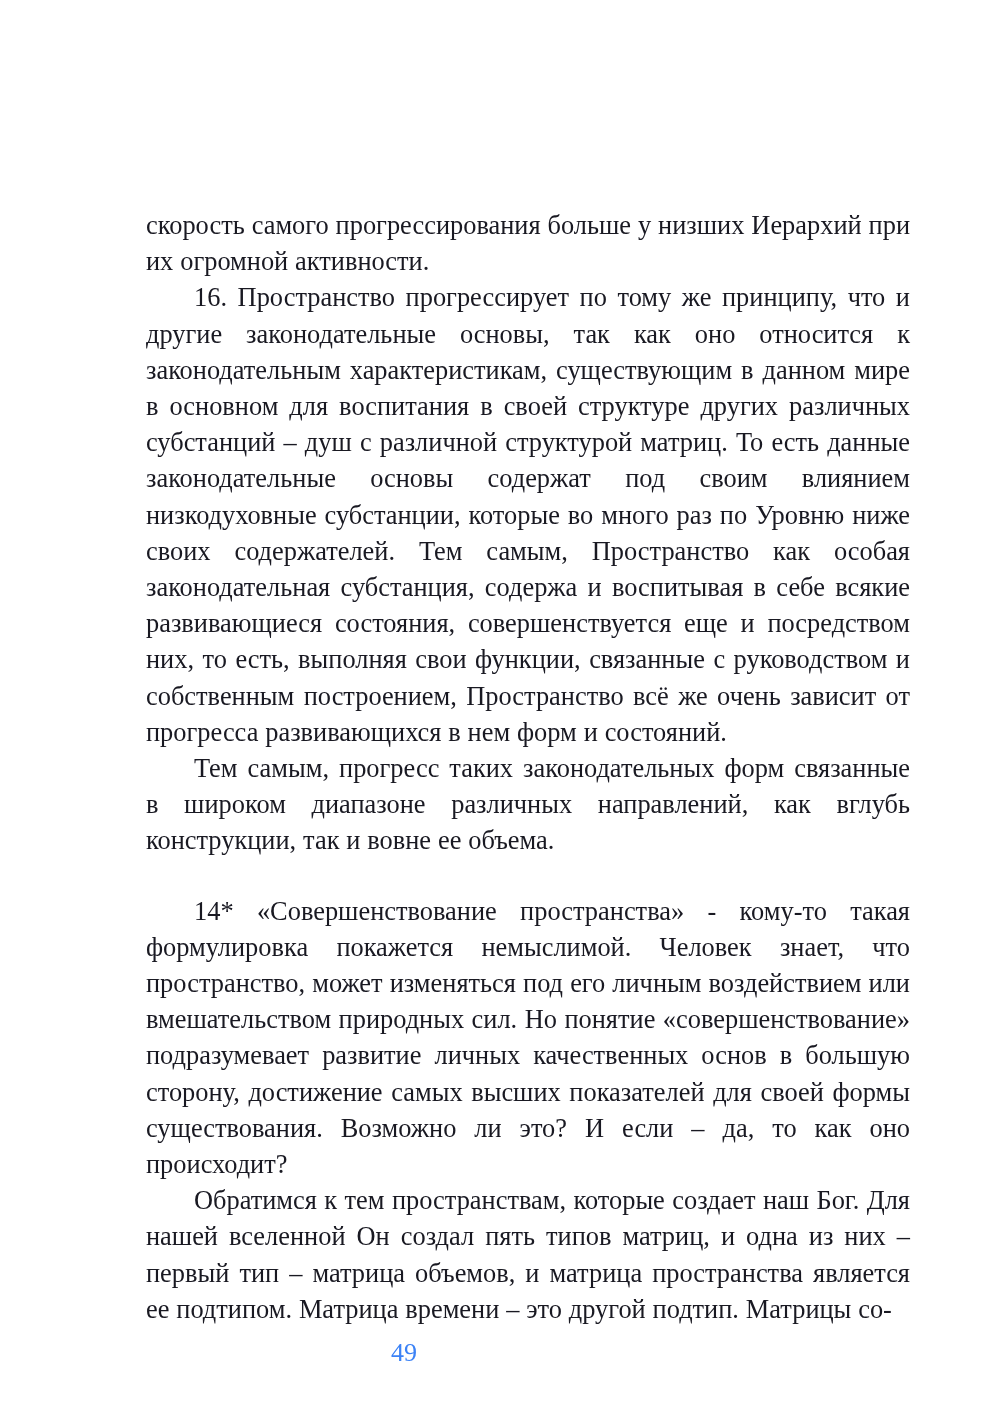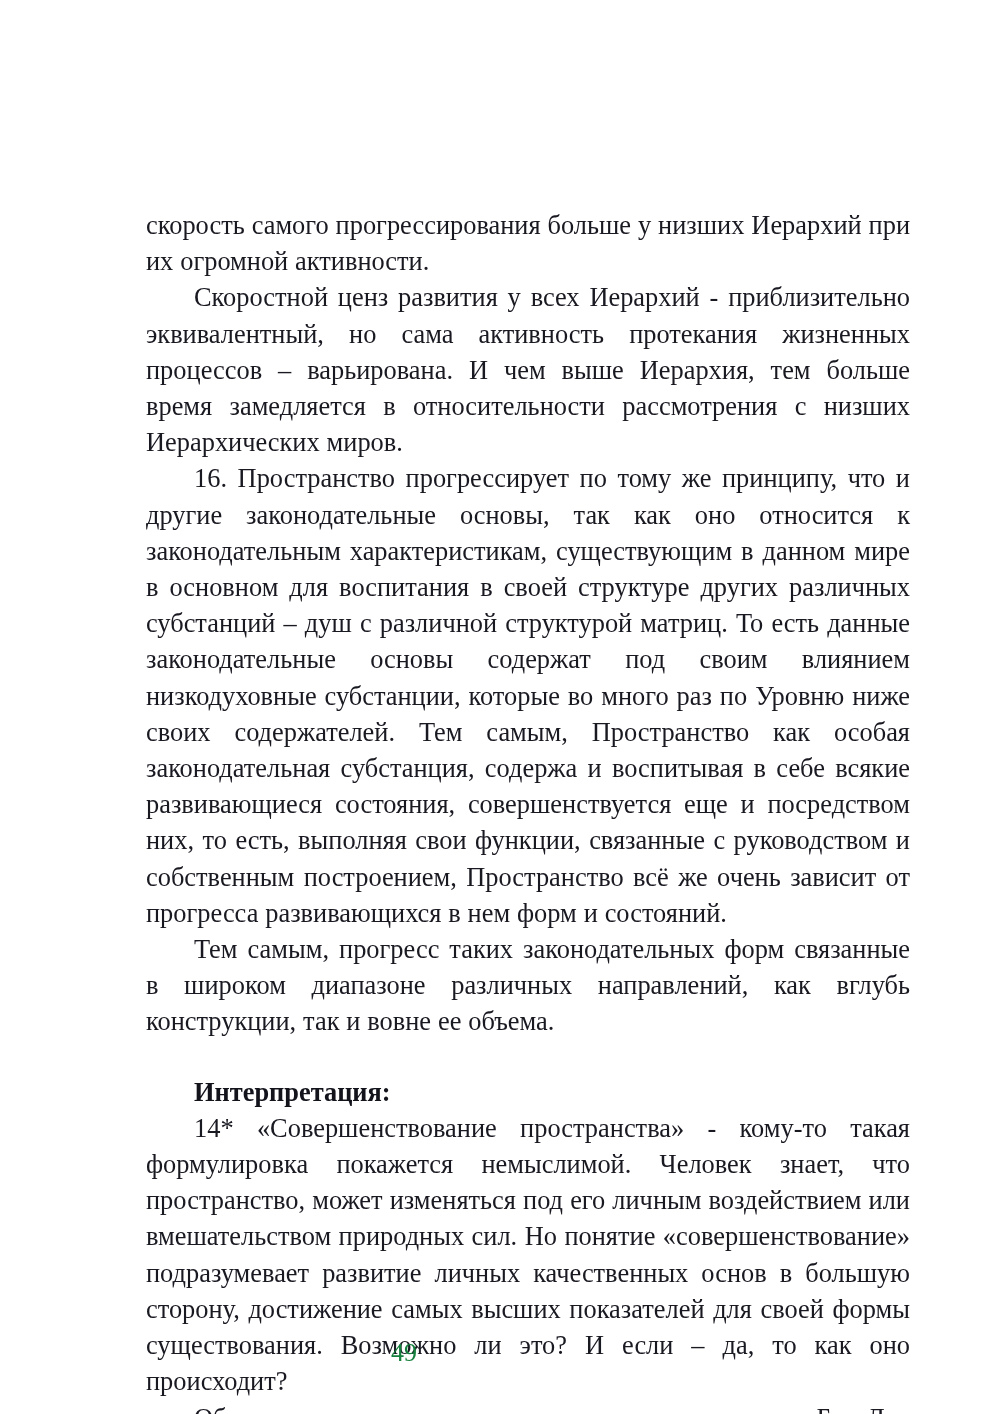--- a/index.html
+++ b/index.html
@@ -71,49 +71,47 @@
   }
 
   #page-number {
     position: absolute;
     left: 0;
     top: 1298px;
     width: 800px;
     text-align: center;
     font-size: 26px;
     line-height: 32px;
-    color: #15803d;
+    color: #3b82f6;
     font-family: "Liberation Serif", "DejaVu Serif", serif;
   }
 
   
   #text-column p.body-par,
   #text-column h2.section-head,
   #page-number {
     text-rendering: optimizeLegibility;
   }
 </style>
 </head>
 <body>
 
 <div id="page">
 
   <div id="text-column">
 
     <p class="body-par no-indent">скорость самого прогрессирования больше у низших Иерархий при их огромной активности.</p>
 
-    <p class="body-par indent">Скоростной ценз развития у всех Иерархий - приблизительно эквивалентный, но сама активность протекания  жизненных процессов – варьирована. И чем выше Иерархия, тем больше время замедляется в относительности рассмотрения с низших Иерархических миров.</p>
 
     <p class="body-par indent">16. Пространство прогрессирует по тому же принципу, что и другие законодательные основы, так как оно относится к законодательным характеристикам, существующим в данном мире в основном для воспитания в своей структуре других различных субстанций – душ с различной структурой матриц. То есть данные законодательные основы содержат под своим влиянием низкодуховные субстанции, которые во много раз по Уровню ниже своих содержателей. Тем самым, Пространство как особая законодательная субстанция, содержа и воспитывая в себе всякие развивающиеся состояния, совершенствуется еще и посредством них, то есть, выполняя свои функции, связанные с руководством и собственным построением, Пространство всё же очень зависит от прогресса развивающихся в нем форм и состояний.</p>
 
     <p class="body-par indent">Тем самым, прогресс таких законодательных форм связанные в широком диапазоне различных направлений, как вглубь конструкции, так и вовне ее объема.</p>
 
     <div class="gap-before-head"></div>
 
-    <h2 class="section-head">Интерпретация:</h2>
 
     <p class="body-par indent">14* «Совершенствование пространства» -  кому-то такая формулировка покажется немыслимой. Человек знает, что пространство, может изменяться под его личным воздействием или вмешательством природных сил. Но понятие «совершенствование» подразумевает развитие личных качественных основ в большую сторону, достижение самых высших показателей для своей формы существования. Возможно ли это? И если –  да, то как оно происходит?</p>
 
     <p class="body-par indent">Обратимся к тем пространствам, которые создает наш Бог. Для нашей вселенной Он создал пять типов матриц, и одна из них – первый тип – матрица объемов, и матрица пространства является ее подтипом. Матрица времени – это другой подтип. Матрицы со-</p>
 
   </div>
 
   <div id="page-number">49</div>
 
 </div>

